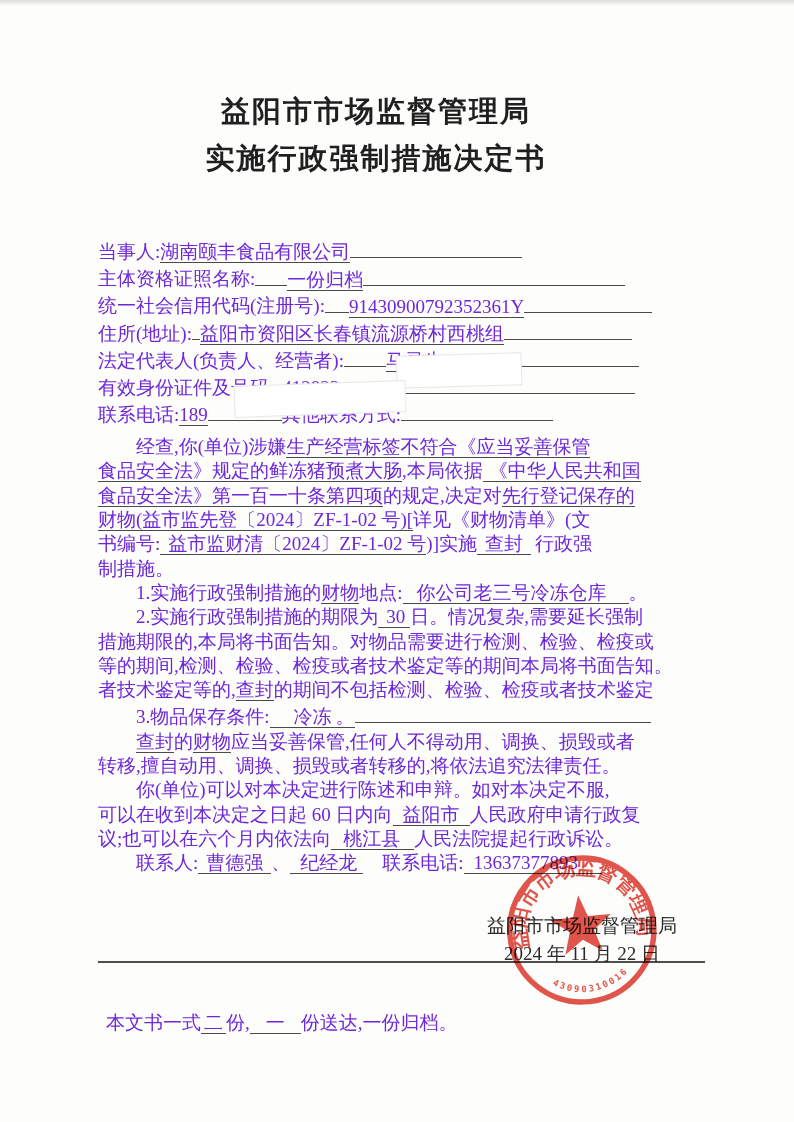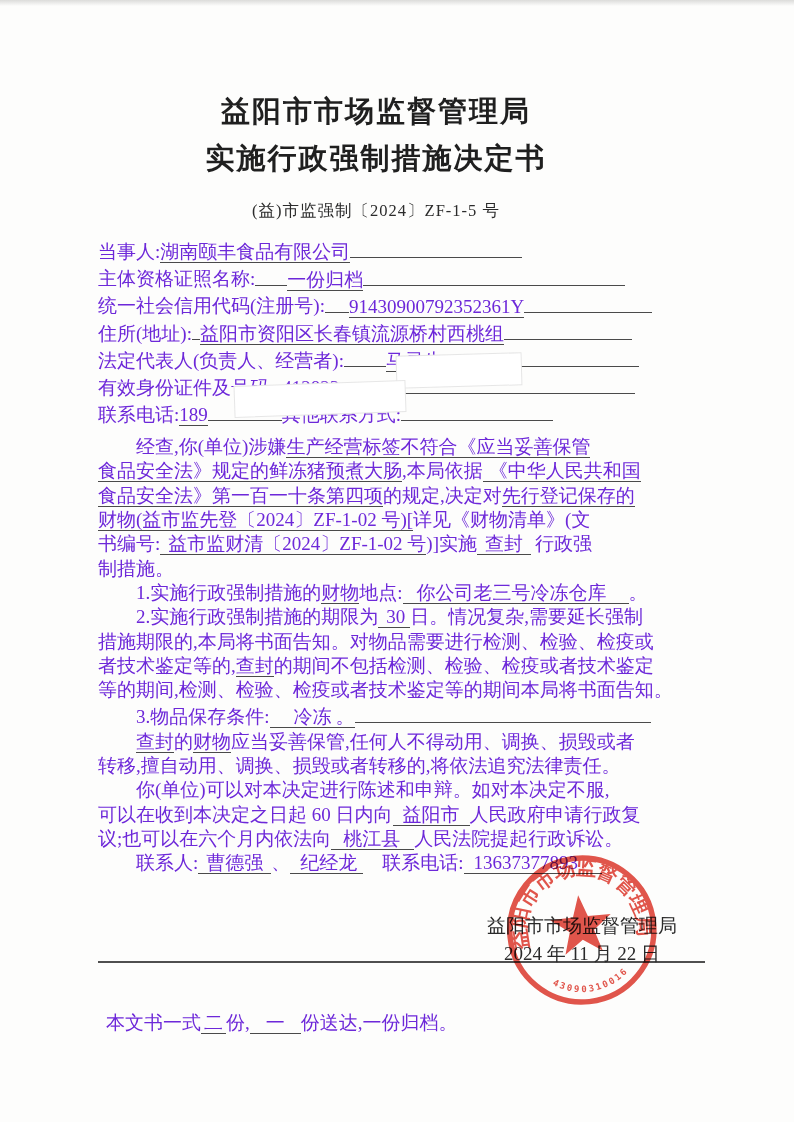--- a/index.html
+++ b/index.html
@@ -30,21 +30,20 @@
 </head>
 <body>
 
 <div class="page">
 
   <div class="titleblock">
     <div>益阳市市场监督管理局</div>
     <div>实施行政强制措施决定书</div>
   </div>
 
-  <div class="docno">(益)市监强制〔2024〕ZF-1-5 号</div>
 
   <div class="flow" id="fields-block">
       <div class="tline"><span>当事人:</span><span class="u">湖南颐丰食品有限公司</span><span class="u blank" style="width: 172px;"></span></div>
       <div class="tline"><span>主体资格证照名称:</span><span class="u blank" style="width: 32px;"></span><span class="u">一份归档</span><span class="u blank" style="width: 262px;"></span></div>
       <div class="tline"><span>统一社会信用代码(注册号):</span><span class="u blank" style="width: 24px;"></span><span class="u">91430900792352361Y</span><span class="u blank" style="width: 128px;"></span></div>
       <div class="tline"><span>住所(地址):</span><span class="u blank" style="width: 8px;"></span><span class="u">益阳市资阳区长春镇流源桥村西桃组</span><span class="u blank" style="width: 128px;"></span></div>
       <div class="tline"><span>法定代表人(负责人、经营者):</span><span class="u blank" style="width: 42px;"></span><span class="u">马灵生</span><span class="u blank" style="width: 196px;"></span></div>
       <div class="tline"><span>有效身份证件及号码:</span><span class="u blank" style="width: 8px;"></span><span class="u">412823</span><span class="u blank" style="width: 296px;"></span></div>
       <div class="tline"><span>联系电话:</span><span class="u">189</span><span class="u blank" style="width: 74px;"></span><span>其他联系方式:</span><span class="u blank" style="width: 152px;"></span></div>
     </div>
@@ -52,22 +51,22 @@
   <div class="flow" id="body-block">
       <div class="tline"><span>　　经查,你(单位)涉嫌</span><span class="u">生产经营标签不符合《应当妥善保管</span></div>
       <div class="tline"><span class="u">食品安全法》规定的鲜冻猪预煮大肠</span><span>,本局依据</span><span class="u" style="padding-left: 6px;">《中华人民共和国</span></div>
       <div class="tline"><span class="u">食品安全法》第一百一十条第四项</span><span>的规定,决定对</span><span class="u">先行登记保存的</span></div>
       <div class="tline"><span class="u">财物(益市监先登〔2024〕ZF-1-02 号)[</span><span>详见《财物清单》(文</span></div>
       <div class="tline"><span>书编号:</span><span class="u" style="padding-left: 8px;">益市监财清〔2024〕ZF-1-02 号</span><span>)]实施</span><span class="u" style="padding-left: 8px; padding-right: 8px;">查封</span><span style="padding-left: 4px;">行政强</span></div>
       <div class="tline"><span>制措施。</span></div>
       <div class="tline"><span>　　1.实施行政强制措施的</span><span class="u">财物</span><span>地点:</span><span class="u" style="padding-left: 14px; padding-right: 22px;">你公司老三号冷冻仓库</span><span>。</span></div>
       <div class="tline"><span>　　2.实施行政强制措施的期限为</span><span class="u" style="padding-left: 8px; padding-right: 5px; margin-top: 6px;">30</span><span>日。情况复杂,需要延长强制</span></div>
       <div class="tline"><span>措施期限的,本局将书面告知。对物品需要进行检测、检验、检疫或</span></div>
+      <div class="tline"><span>等的期间,检测、检验、检疫或者技术鉴定等的期间本局将书面告知。</span></div>
       <div class="tline"><span>者技术鉴定等的,</span><span class="u">查封</span><span>的期间不包括检测、检验、检疫或者技术鉴定</span></div>
-      <div class="tline"><span>等的期间,检测、检验、检疫或者技术鉴定等的期间本局将书面告知。</span></div>
       <div class="tline"><span>　　3.物品保存条件:</span><span class="u" style="padding-left: 24px; padding-right: 4px;">冷冻</span><span class="u">。</span><span class="u blank" style="width: 296px;"></span></div>
       <div class="tline"><span>　　</span><span class="u">查封</span><span>的</span><span class="u">财物</span><span>应当妥善保管,任何人不得动用、调换、损毁或者</span></div>
       <div class="tline"><span>转移,擅自动用、调换、损毁或者转移的,将依法追究法律责任。</span></div>
       <div class="tline"><span>　　你(单位)可以对本决定进行陈述和申辩。如对本决定不服,</span></div>
       <div class="tline"><span>可以在收到本决定之日起 60 日内向</span><span class="u" style="padding-left: 10px; padding-right: 10px;">益阳市</span><span>人民政府申请行政复</span></div>
       <div class="tline"><span>议;也可以在六个月内依法向</span><span class="u" style="padding-left: 12px; padding-right: 14px;">桃江县</span><span>人民法院提起行政诉讼。</span></div>
       <div class="tline"><span>　　联系人:</span><span class="u" style="padding-left: 8px; padding-right: 8px; text-align: center;">曹德强</span><span>、</span><span class="u" style="padding-left: 10px; padding-right: 6px;">纪经龙</span><span>　联系电话:</span><span class="u" style="padding-left: 10px; padding-right: 24px;">13637377893</span></div>
     </div>
 
   <div class="redact" id="redact-1"></div>

